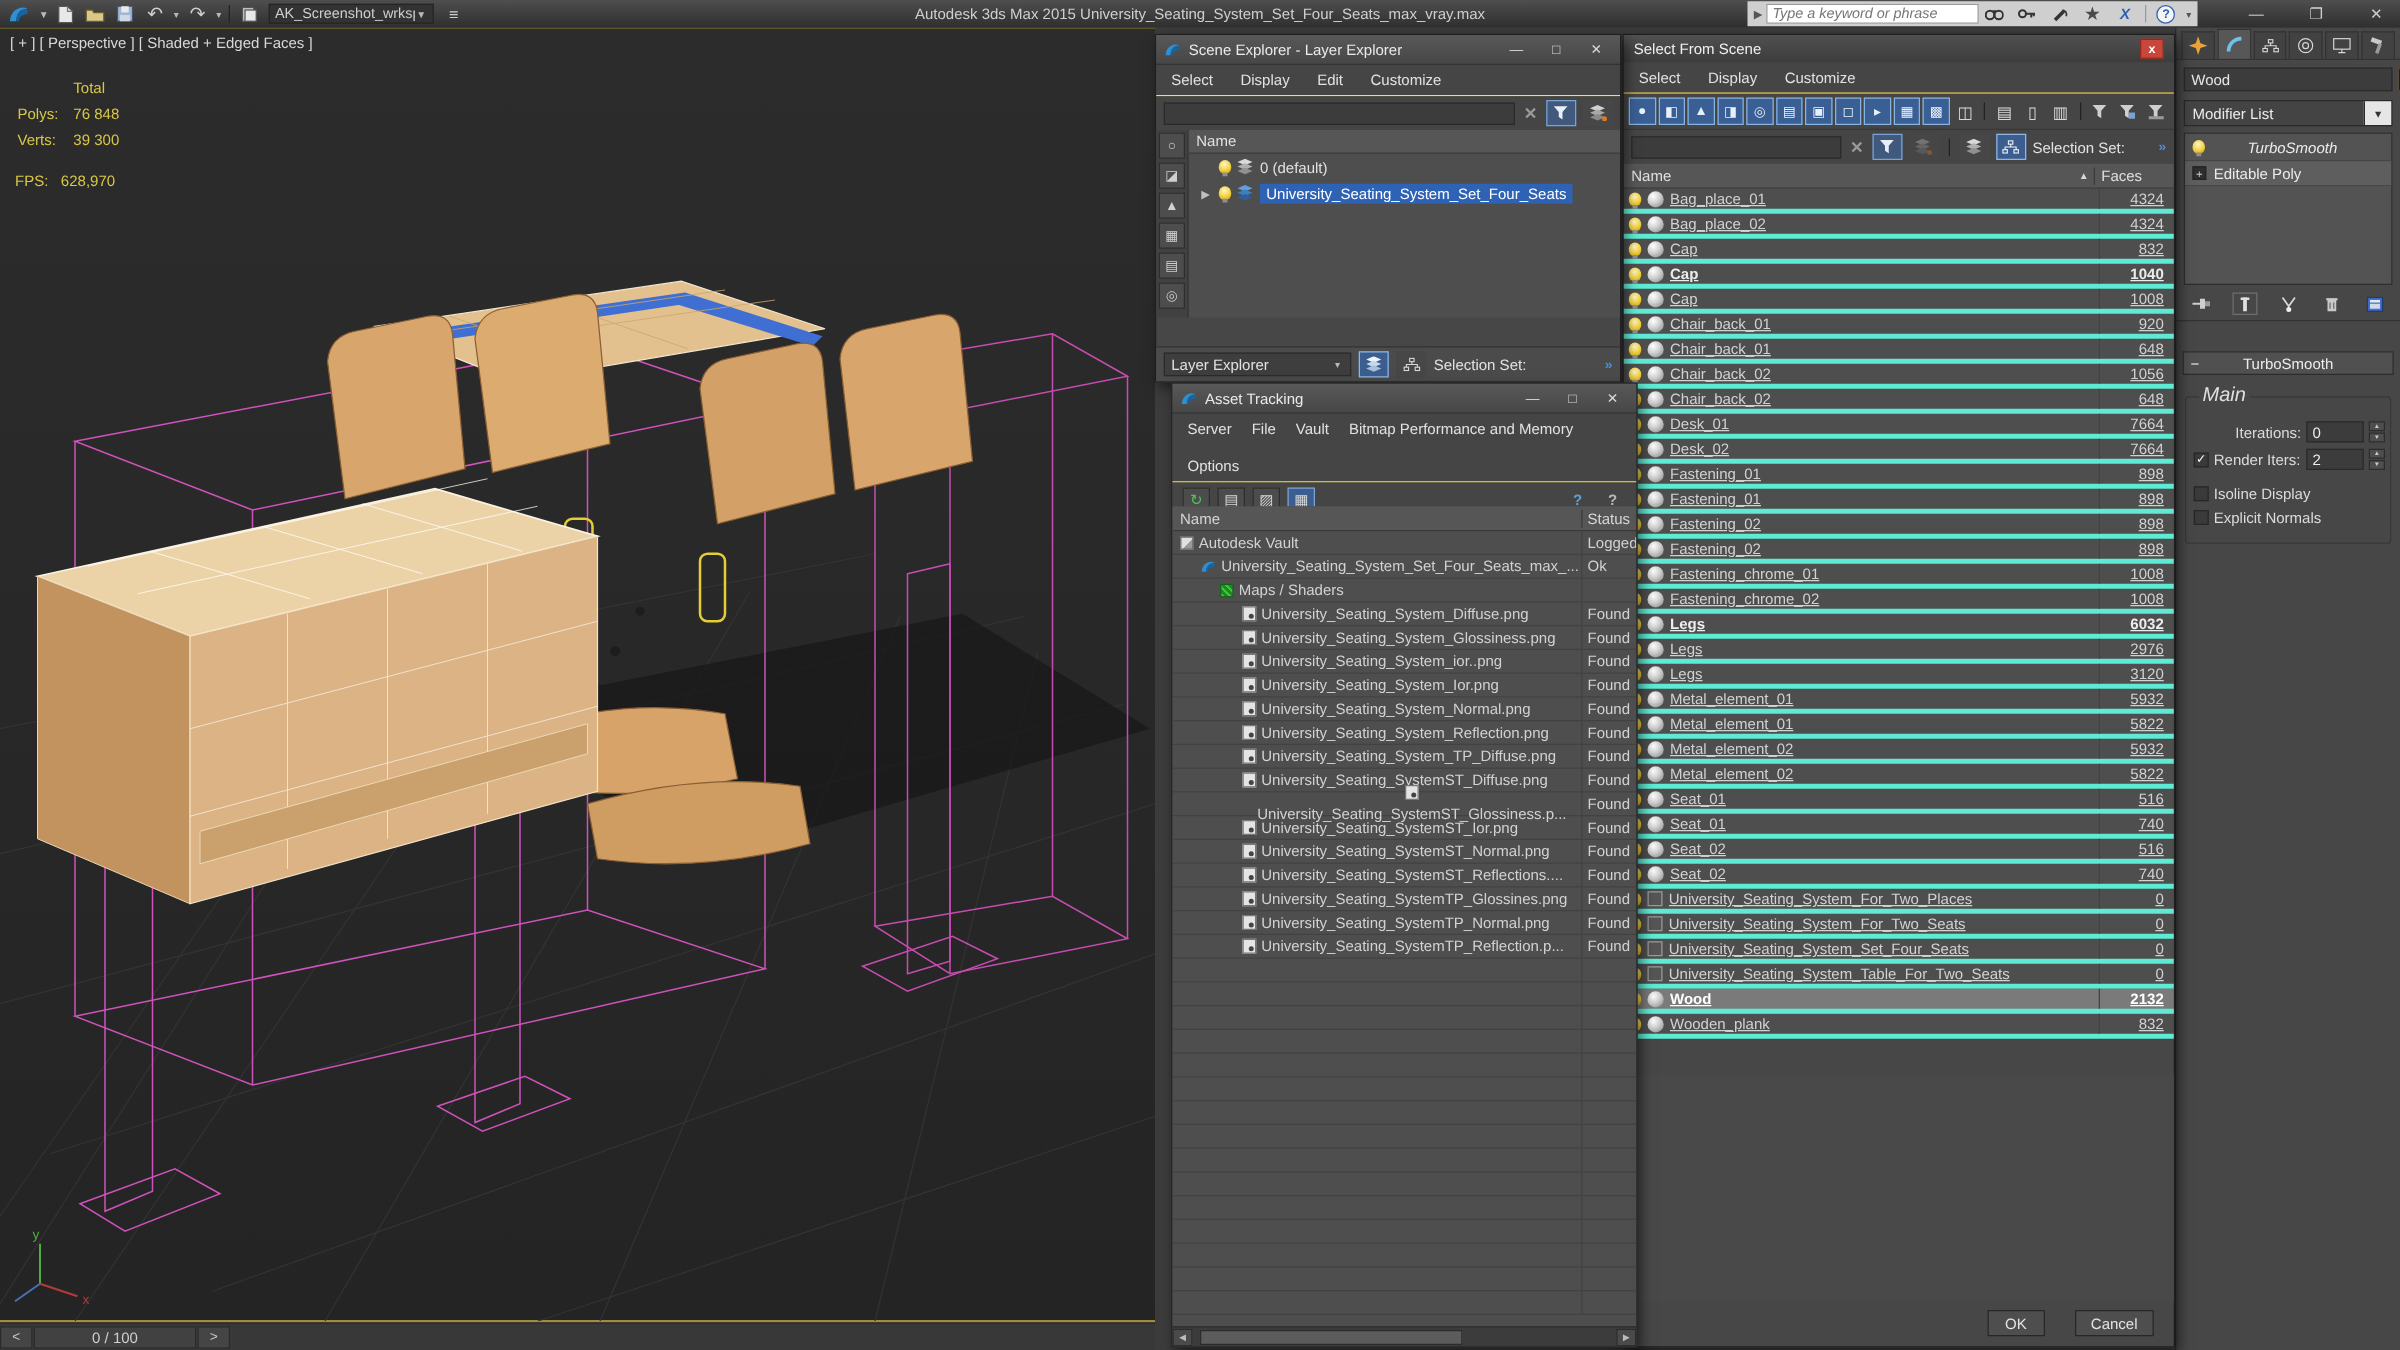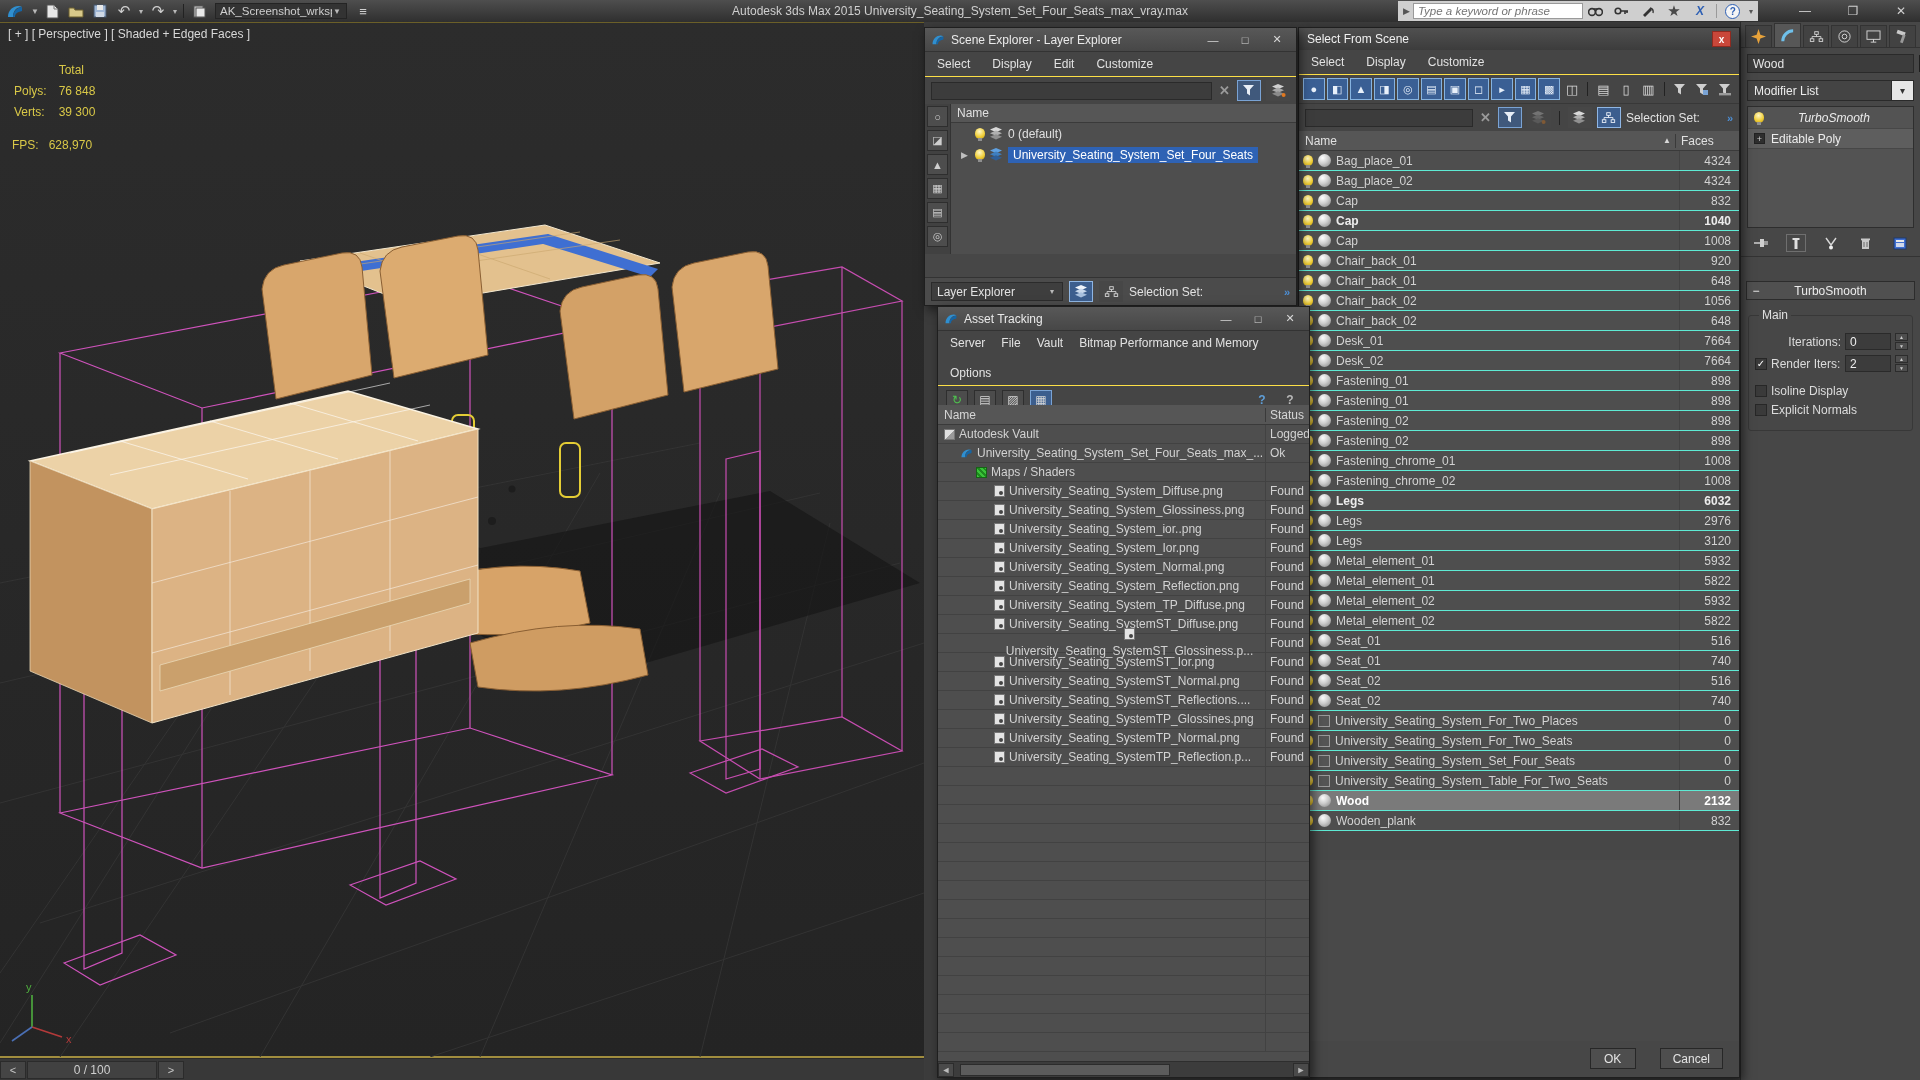--- a/index.html
+++ b/index.html
@@ -65,21 +65,21 @@
   #se-toolcol { width:26px; background:#414141; border-right:1px solid #333; display:flex; flex-direction:column; align-items:center; padding-top:2px; gap:3px; }
   .se-tool { width:21px; height:21px; background:#4d4d4d; border:1px solid #2e2e2e; color:#cfcfcf;
     display:flex; align-items:center; justify-content:center; font-size:11px; }
   #se-tree { flex:1; background:#4e4e4e; display:flex; flex-direction:column; }
   .colhead { background:#565656; border-bottom:1px solid #3a3a3a; color:#e0e0e0; padding:2px 6px; font-size:12px; display:flex; }
   .se-row { height:21px; display:flex; align-items:center; gap:4px; padding-left:10px; color:#e0e0e0; }
   .se-row .exp { width:10px; color:#bfbfbf; font-size:9px; }
   .se-row.sel .se-label { background:#2e62b4; color:#fff; padding:1px 5px; }
   #se-footer { position:absolute; left:0; bottom:0; width:100%; height:28px; background:#4b4b4b;
     border-top:1px solid #333; display:flex; align-items:center; gap:6px; padding:0 6px; }
-  #se-combo { width:132px; height:19px; background:#3e3e3e; border:1px solid #2b2b2b; display:flex; align-items:center; padding:0 5px; color:#e2e2e2; }
+  #se-combo { width:150px; height:19px; background:#3e3e3e; border:1px solid #2b2b2b; display:flex; align-items:center; padding:0 5px; color:#e2e2e2; }
   #se-combo .lbl { flex:1; }
 
   
   #asset-tracking { left:937px; top:306px; width:373px; height:772px; }
   #at-toolbar { display:flex; align-items:center; gap:6px; padding:4px 8px; background:#454545; border-bottom:1px solid #383838; }
   .at-ic { width:22px; height:20px; display:flex; align-items:center; justify-content:center;
     background:#4c4c4c; border:1px solid #2e2e2e; font-size:12px; color:#d8d8d8; }
   .at-ic.active { border:1px solid #7aa3d4; background:#3c5e8e; }
   #at-table { position:absolute; left:0; top:98px; right:0; bottom:16px; background:#4e4e4e; overflow:hidden; }
   #at-head { display:flex; background:#565656; border-bottom:1px solid #3a3a3a; height:20px; align-items:center; }
@@ -100,21 +100,21 @@
     display:flex; align-items:center; justify-content:center; font-size:10px; font-weight:bold; }
   #sfs-toolbar { display:flex; align-items:center; gap:2px; padding:3px 4px; background:#454545; border-bottom:1px solid #383838; }
   .sfs-bluebtn { width:23px; height:22px; background:#3a5f94; border:1px solid #86b3e0; color:#e8f0fa;
     display:flex; align-items:center; justify-content:center; font-size:11px; }
   .sfs-graybtn { width:22px; height:22px; display:flex; align-items:center; justify-content:center; color:#d8d8d8; font-size:13px; }
   #sfs-head { display:flex; background:#565656; border-bottom:1px solid #3a3a3a; height:20px; align-items:center; color:#e0e0e0; }
   #sfs-head .c1 { flex:1; padding-left:6px; display:flex; align-items:center; }
   #sfs-head .c1 .sort { margin-left:auto; font-size:8px; color:#d8d8d8; padding-right:4px; }
   #sfs-head .c2 { width:64px; border-left:1px solid #3a3a3a; padding-left:5px; }
   #sfs-rows { background:#4e4e4e; }
-  .sfs-row { display:flex; height:20px; align-items:center; gap:5px; padding-left:4px; border-bottom:1px solid #5eead4; color:#d2d2d2; }
+  .sfs-row { display:flex; height:20px; align-items:center; gap:5px; padding-left:4px; border-bottom:4px solid #5eead4; color:#d2d2d2;text-decoration:underline; }
   .sfs-row .sfs-name { flex:1; white-space:nowrap; overflow:hidden; }
   .sfs-row .sfs-faces { width:60px; text-align:right; padding-right:8px; border-left:1px solid #434343; align-self:stretch; display:flex; align-items:center; justify-content:flex-end; }
   .sfs-row.bold { font-weight:bold; color:#ececec; }
   .sfs-row.selected { background:#7a7a7a; color:#ffffff; }
   #sfs-empty { background:#494949; position:absolute; left:0; right:0; bottom:36px; top:832px; }
   #sfs-btns { position:absolute; right:16px; bottom:8px; display:flex; gap:24px; }
   .dlg-btn { min-width:46px; height:21px; background:#4e4e4e; border:1px solid #272727; color:#e4e4e4;
     display:flex; align-items:center; justify-content:center; padding:0 12px; }
 
   
@@ -134,21 +134,21 @@
   .stack-row.editable { background:#5e5e5e; border-top:1px solid #474747; border-bottom:1px solid #474747; }
   .plusbox { width:11px; height:11px; background:#2e2e2e; color:#cfcfcf; font-size:9px; display:flex; align-items:center; justify-content:center; border:1px solid #222; }
   #cp-stacktools { display:flex; align-items:center; justify-content:space-between; padding:4px 10px; border-bottom:1px solid #333; }
   .st-ic { width:20px; height:18px; display:flex; align-items:center; justify-content:center; color:#d8d8d8; }
   .st-ic.framed2 { border:1px solid #6f6f6f; }
   #cp-rollout { margin:24px 5px 0 5px; }
   #ro-head { height:19px; background:#505050; border:1px solid #2c2c2c; display:flex; align-items:center; color:#ececec; }
   #ro-head .minus { width:18px; text-align:center; }
   #ro-head .t { flex:1; text-align:center; margin-right:18px; }
   fieldset { border:1px solid #383838; border-radius:3px; margin:8px 2px 0 2px; padding:6px 4px 8px 6px; }
-  legend { color:#e0e0e0; padding:0 3px; margin-left:4px; font-size:12px; }
+  legend { color:#e0e0e0; padding:0 3px; margin-left:4px; font-size:16px;font-style:italic; }
   .prow { display:flex; align-items:center; margin:5px 0; gap:4px; }
   .plabel { color:#dcdcdc; }
   .pfield { width:46px; height:17px; background:#3c3c3c; border:1px solid #2a2a2a; color:#eee; padding:0 4px; display:flex; align-items:center; }
   .spin { display:flex; flex-direction:column; justify-content:center; gap:1px; }
   .spin span { width:13px; height:8px; background:#4e4e4e; border:1px solid #2c2c2c; color:#ccc; font-size:5px; display:flex; align-items:center; justify-content:center; }
   .cb { width:12px; height:12px; background:#3a3a3a; border:1px solid #272727; color:#fff; font-size:10px; line-height:10px; text-align:center; }
   .cb.checked::before { content:"✓"; }
   .rb { width:11px; height:11px; border-radius:50%; background:#3a3a3a; border:1px solid #272727; position:relative; }
   .rb.on::before { content:""; position:absolute; left:3px; top:3px; width:4px; height:4px; border-radius:50%; background:#f2f2f2; }
   #update-btn { margin:6px auto 2px auto; width:104px; height:21px; background:#4e4e4e; border:1px solid #272727; color:#e6e6e6; display:flex; align-items:center; justify-content:center; }

